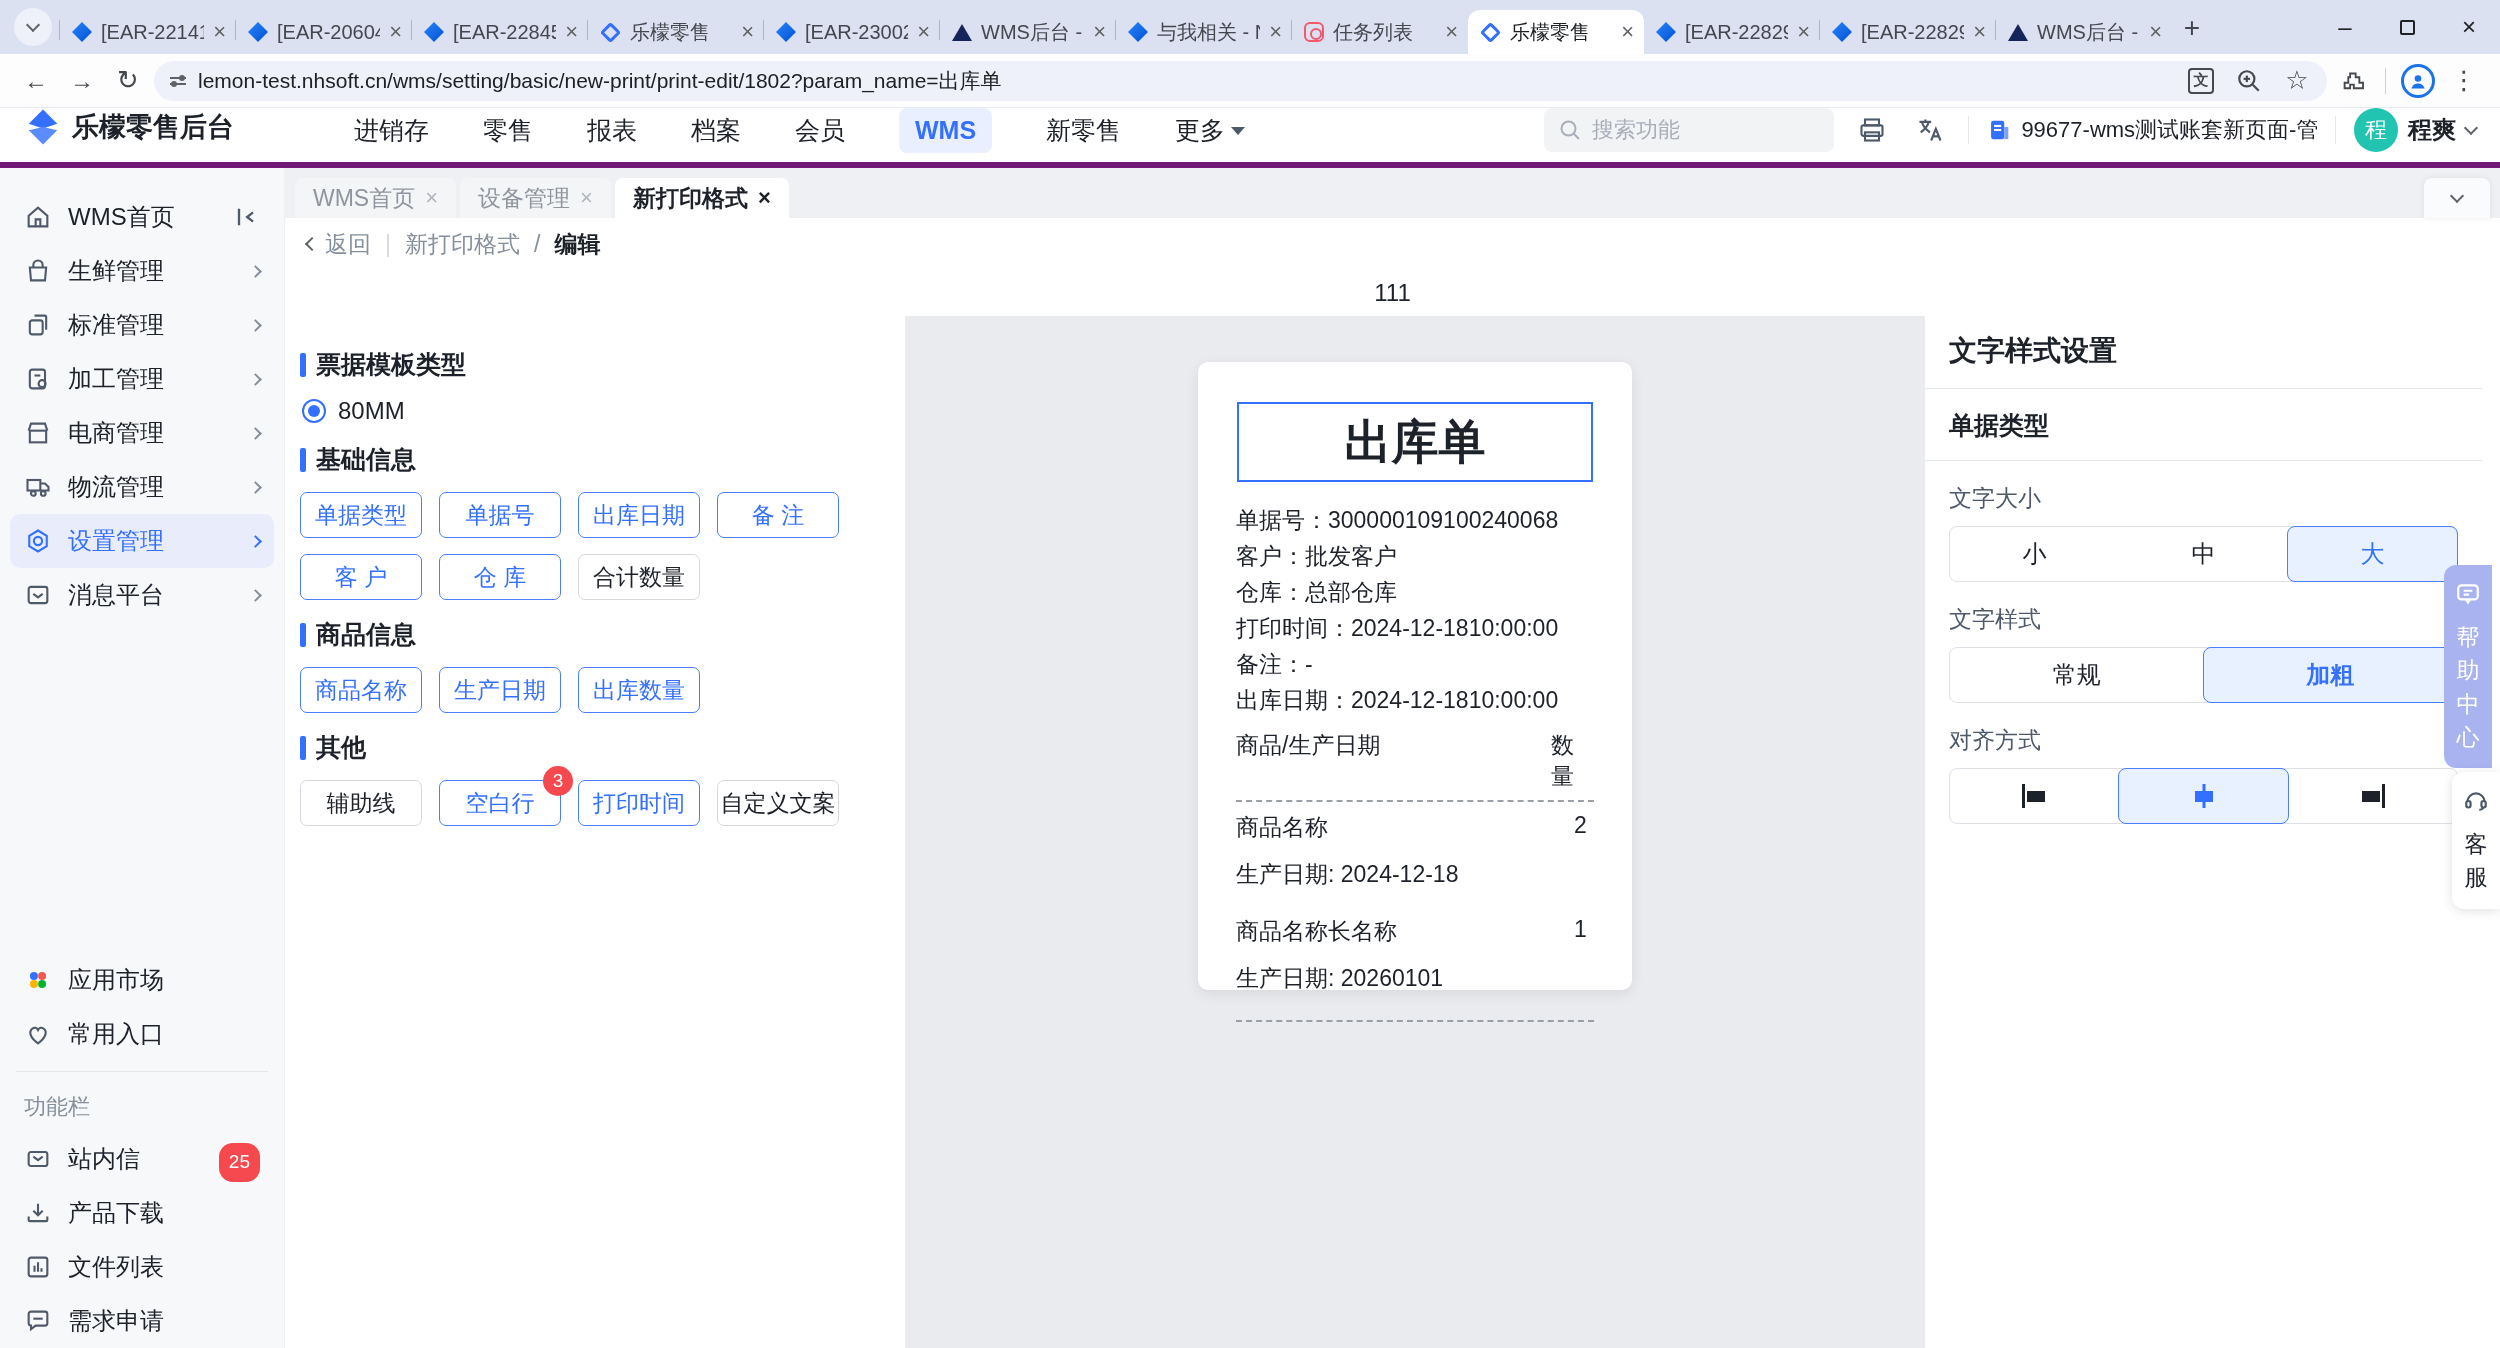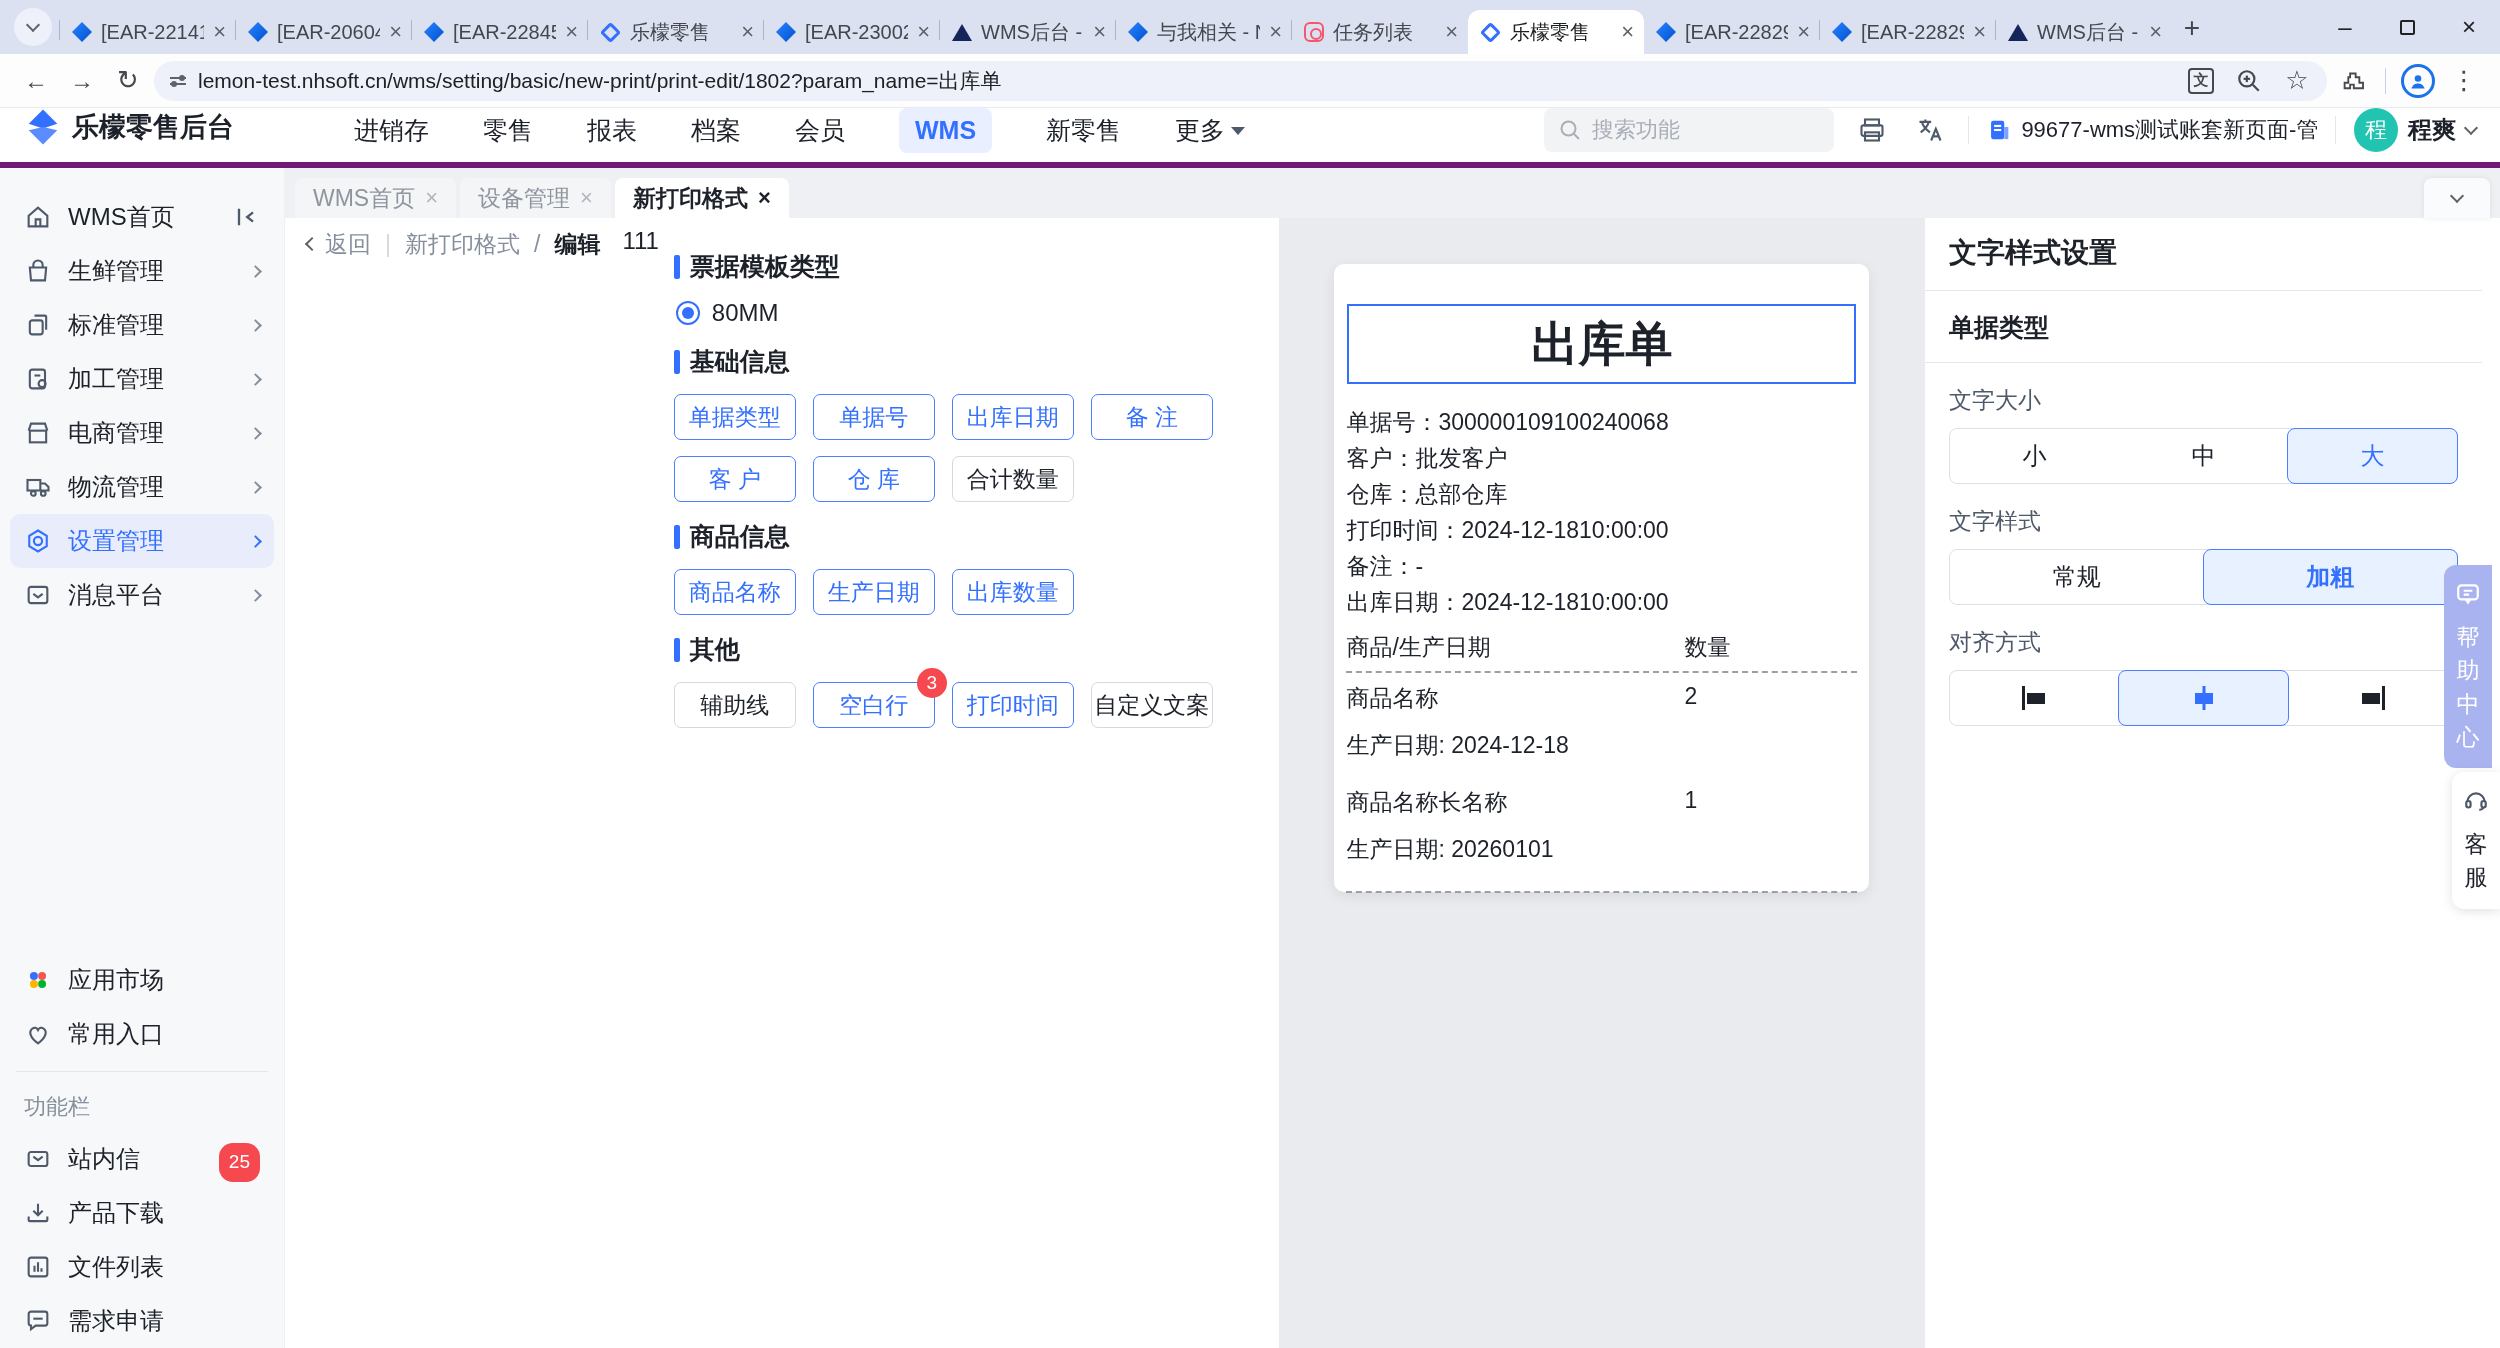--- a/index.html
+++ b/index.html
@@ -84,21 +84,21 @@
   .count-badge{background:#f5494f;color:#fff;font-size:19px;border-radius:14px;padding:8px 10px;line-height:1.2;margin-top:7px;}
 
   .content{flex:1;display:flex;flex-direction:column;min-width:0;}
   .wtabs{height:50px;background:#eef0f3;display:flex;align-items:flex-end;padding-left:10px;position:relative;}
   .wtab{height:40px;display:flex;align-items:center;gap:10px;padding:0 18px;border-radius:8px 8px 0 0;background:#f4f5f7;margin-right:4px;font-size:23px;color:#8f959e;}
   .wtab .wx{font-size:22px;color:#b0b5bd;}
   .wtab.active{background:#fff;color:#1d2129;font-weight:700;}
   .wtab.active .wx{color:#1d2129;}
   .wtabs-more{position:absolute;right:10px;bottom:0;width:66px;height:40px;background:#fafbfc;border-radius:8px 8px 0 0;box-shadow:0 0 6px rgba(0,0,0,.08);display:flex;align-items:center;justify-content:center;}
 
-  .page{flex:1;background:#fff;display:flex;flex-direction:row;min-height:0;}
+  .page{flex:1;background:#fff;display:flex;flex-direction:column;min-height:0;}
   .crumbs{height:52px;display:flex;align-items:center;gap:14px;padding:0 22px;font-size:23px;}
   .crumb-back{display:flex;align-items:center;gap:8px;color:#86909c;}
   .crumb-sep{color:#d5d8de;}
   .crumb-parent{color:#86909c;}
   .crumb-slash{color:#86909c;}
   .crumb-cur{color:#1d2129;font-weight:600;}
   .custom-row{height:46px;display:flex;align-items:center;justify-content:center;font-size:24px;color:#1d2129;}
 
   .editor{flex:1;display:flex;min-height:0;}
   .fields{width:620px;flex:none;padding:14px 0 0 15px;}
@@ -107,21 +107,21 @@
   .radio-row{display:flex;align-items:center;gap:12px;margin:6px 0 10px 2px;font-size:24px;color:#1d2129;}
   .radio{width:24px;height:24px;border:2px solid #3370ff;border-radius:50%;display:flex;align-items:center;justify-content:center;}
   .radio::after{content:"";width:12px;height:12px;border-radius:50%;background:#3370ff;}
   .fbtn-row{display:flex;gap:17px;margin-bottom:16px;}
   .fbtn{width:122px;height:46px;display:flex;align-items:center;justify-content:center;border-radius:7px;font-size:23px;background:#fff;position:relative;}
   .fbtn.onn{border:1px solid #4a7dff;color:#3370ff;}
   .fbtn.off{border:1px solid #d5d8de;color:#1d2129;}
   .fbadge{position:absolute;top:-15px;right:-13px;min-width:30px;height:30px;border-radius:50%;background:#f5494f;color:#fff;font-size:19px;display:flex;align-items:center;justify-content:center;}
 
   .preview{flex:1;background:#e9ebee;display:flex;justify-content:center;min-width:0;}
-  .receipt{width:535px;height:628px;background:#fff;border-radius:10px;margin-top:46px;box-shadow:0 4px 14px rgba(0,0,0,.08);padding:40px 12px 0;position:relative;}
+  .receipt{width:434px;height:628px;background:#fff;border-radius:10px;margin-top:46px;box-shadow:0 4px 14px rgba(0,0,0,.08);padding:40px 38px 0;position:relative;}
   .r-title{height:80px;border:2px solid #3370ff;display:flex;align-items:center;justify-content:center;font-size:47px;font-weight:700;color:#1d2129;margin:0 1px;}
   .r-lines{margin-top:20px;font-size:23px;color:#1d2129;line-height:36px;}
   .r-table{margin-top:12px;font-size:23px;color:#1d2129;}
   .r-row{display:flex;}
   .r-row .r-c1{width:338px;}
   .dash{border-top:2px dashed #9aa0a6;margin:8px 0;}
   .r-date{margin-top:16px;}
   .r-item{margin:10px 0 26px;}
 
   .style-panel{width:575px;flex:none;background:#fff;padding:0 42px 0 24px;}

